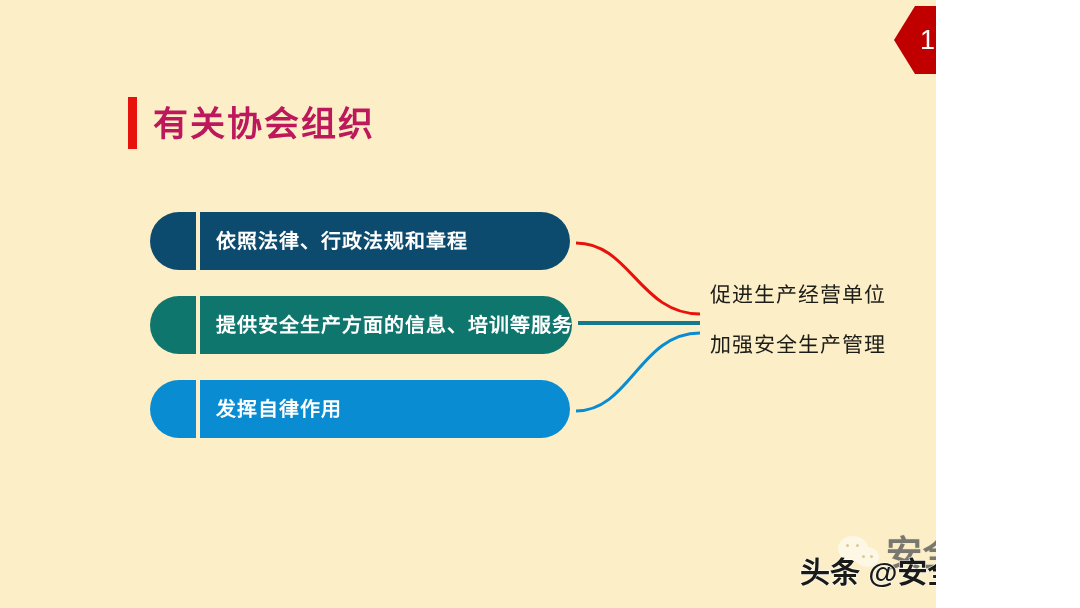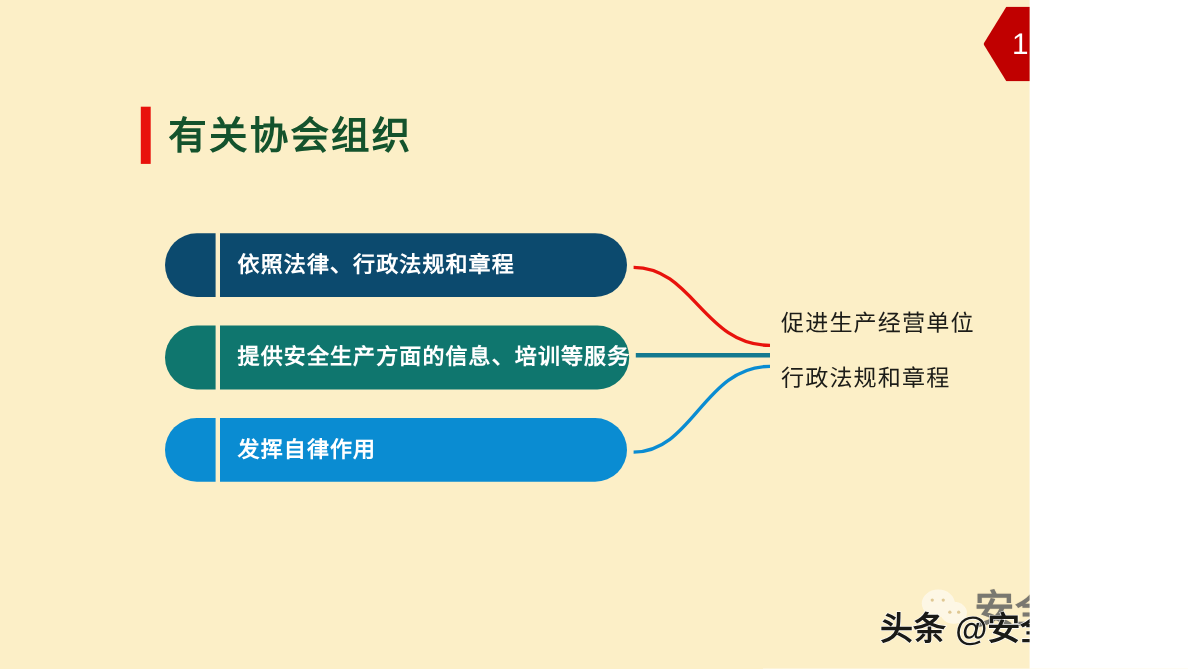--- a/index.html
+++ b/index.html
@@ -61,21 +61,21 @@
   .title-accent {
     width: 9px;
     height: 52px;
     background: #E8120C;
     flex: none;
   }
   .title-text {
     margin-left: 16px;
     font-size: 35px;
     font-weight: bold;
-    color: #14532d;
+    color: #be185d;
     letter-spacing: 2px;
     line-height: 1;
     white-space: nowrap;
   }
 
   
   .bar {
     position: absolute;
     height: 58px;
     border-radius: 29px;
@@ -241,21 +241,21 @@
     <div class="bar-divider"></div>
     <div class="bar-label">提供安全生产方面的信息、培训等服务</div>
   </div>
 
   <div class="bar bar-3">
     <div class="bar-divider"></div>
     <div class="bar-label">发挥自律作用</div>
   </div>
 
   <div class="outcome outcome-1">促进生产经营单位</div>
-  <div class="outcome outcome-2">行政法规和章程</div>
+  <div class="outcome outcome-2">加强安全生产管理</div>
 
   <div class="wm-faded">
     <div class="wm-logo">
       <div class="bubble bubble-big"></div>
       <div class="bubble bubble-small"></div>
       <div class="bubble-dot" style="left:8px;  top:8px;"></div>
       <div class="bubble-dot" style="left:18px; top:8px;"></div>
       <div class="bubble-dot" style="left:24px; top:19px;"></div>
       <div class="bubble-dot" style="left:32px; top:19px;"></div>
     </div>

